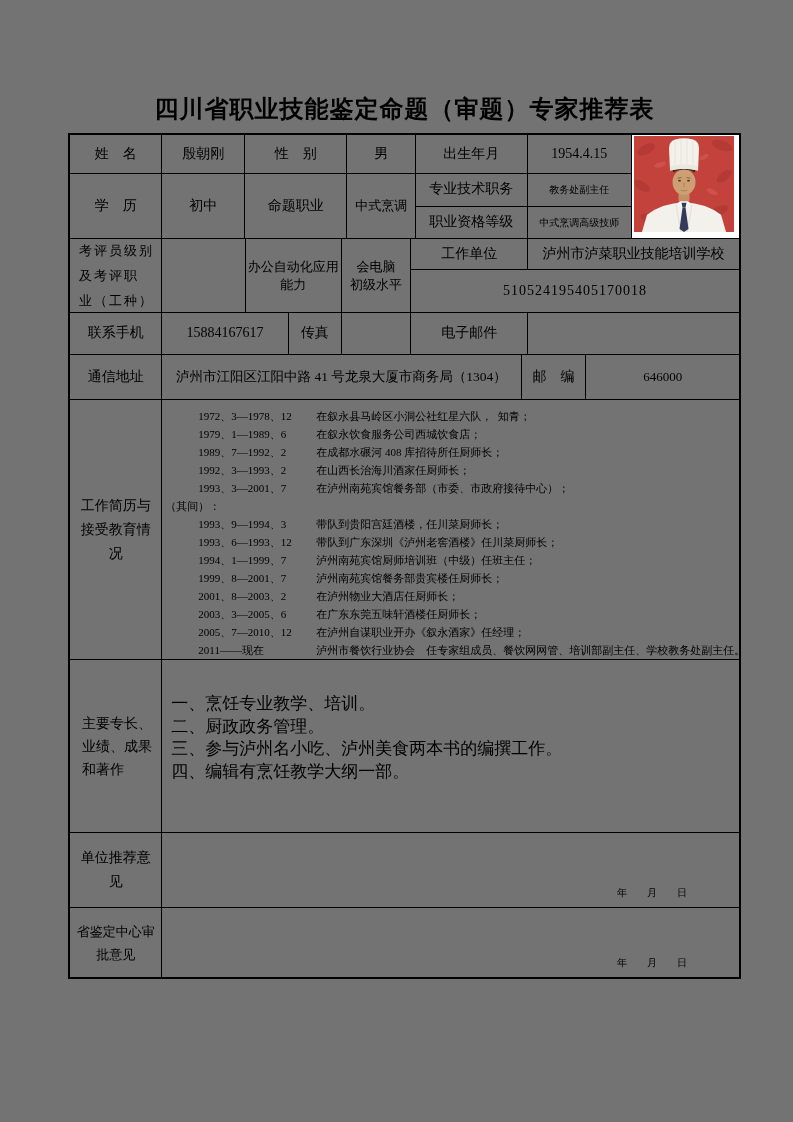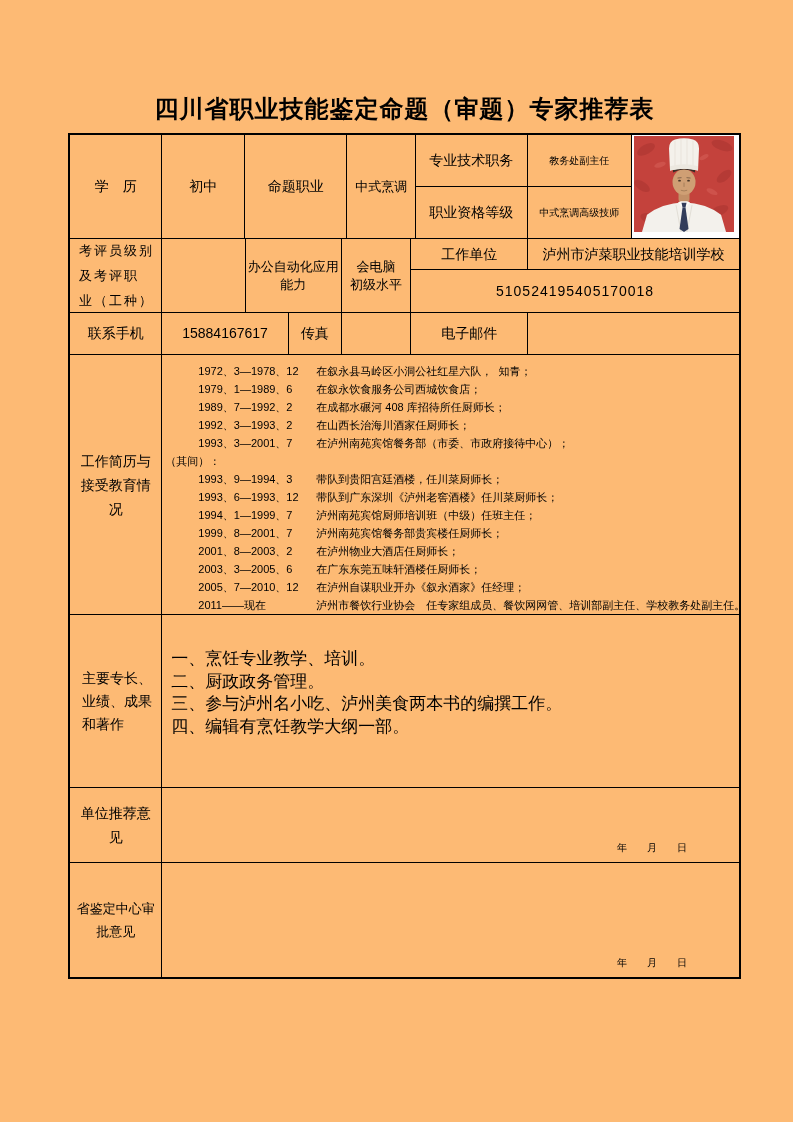--- a/index.html
+++ b/index.html
@@ -1,18 +1,18 @@
 <!DOCTYPE html>
 <html><head>
 <meta charset="utf-8">
 <style>
   html,body { margin:0; padding:0; background:#ffffff; }
   .page {
-    width:793px; height:1122px; background:#fdba74; position:relative;
-    font-family:Liberation Sans, sans-serif; color:#000;
+    width:793px; height:1122px; background:#737373; position:relative;
+    font-family:Liberation Serif, serif; color:#000;
     overflow:hidden;
   }
   .title {
     position:absolute; top:93px; left:68px; width:673px;
     text-align:center; font-size:24px; font-weight:700; letter-spacing:1px;
     white-space:nowrap;
   }
   .tbl {
     position:absolute; left:68px; top:133px; width:673px; height:846px;
     border:2px solid #000; box-sizing:border-box;
@@ -68,20 +68,28 @@
 <body>
 
 <div class="page">
 
   <div class="title">四川省职业技能鉴定命题（审题）专家推荐表</div>
 
   <div class="tbl">
 
     <div class="rowpair">
       <div class="rp-left">
+        <div class="trow" style="height:39px;">
+          <div class="c" style="width:16.45%;">姓　名</div>
+          <div class="c" style="width:14.77%;">殷朝刚</div>
+          <div class="c" style="width:18.22%;">性　别</div>
+          <div class="c" style="width:12.26%;">男</div>
+          <div class="c" style="width:19.88%;">出生年月</div>
+          <div class="c" style="flex:1;">1954.4.15</div>
+        </div>
         <div class="trow" style="flex:1;">
           <div class="c" style="width:16.45%;">学　历</div>
           <div class="c" style="width:14.77%;">初中</div>
           <div class="c" style="width:18.22%;">命题职业</div>
           <div class="c sz13" style="width:12.26%;">中式烹调</div>
           <div class="stack" style="flex:1;">
             <div class="sr" style="flex:1;">
               <div class="c" style="width:51.9%;">专业技术职务</div>
               <div class="c small" style="flex:1;">教务处副主任</div>
             </div>
@@ -149,20 +157,26 @@
 
     <div class="trow" style="height:42px;">
       <div class="c" style="width:13.8%;">联系手机</div>
       <div class="c" style="width:18.9%;">15884167617</div>
       <div class="c" style="width:7.9%;">传真</div>
       <div class="c" style="width:10.4%;"></div>
       <div class="c" style="width:17.5%;">电子邮件</div>
       <div class="c" style="flex:1;"></div>
     </div>
 
+    <div class="trow" style="height:45px;">
+      <div class="c" style="width:13.8%;">通信地址</div>
+      <div class="c" style="width:53.7%; font-size:13.5px;">泸州市江阳区江阳中路 41 号龙泉大厦市商务局（1304）</div>
+      <div class="c" style="width:9.7%;">邮　编</div>
+      <div class="c" style="flex:1; font-size:13px;">646000</div>
+    </div>
 
     <div class="trow" style="height:260px;">
       <div class="c pre resume-label" style="width:13.8%;">工作简历与
 接受教育情
 况</div>
       <div class="c resume-content" style="flex:1;">
         <div class="wline"><span class="wp">1972、3—1978、12</span><span class="wd">在叙永县马岭区小洞公社红星六队，  知青；</span></div>
         <div class="wline"><span class="wp">1979、1—1989、6</span><span class="wd">在叙永饮食服务公司西城饮食店；</span></div>
         <div class="wline"><span class="wp">1989、7—1992、2</span><span class="wd">在成都水碾河 408 库招待所任厨师长；</span></div>
         <div class="wline"><span class="wp">1992、3—1993、2</span><span class="wd">在山西长治海川酒家任厨师长；</span></div>

